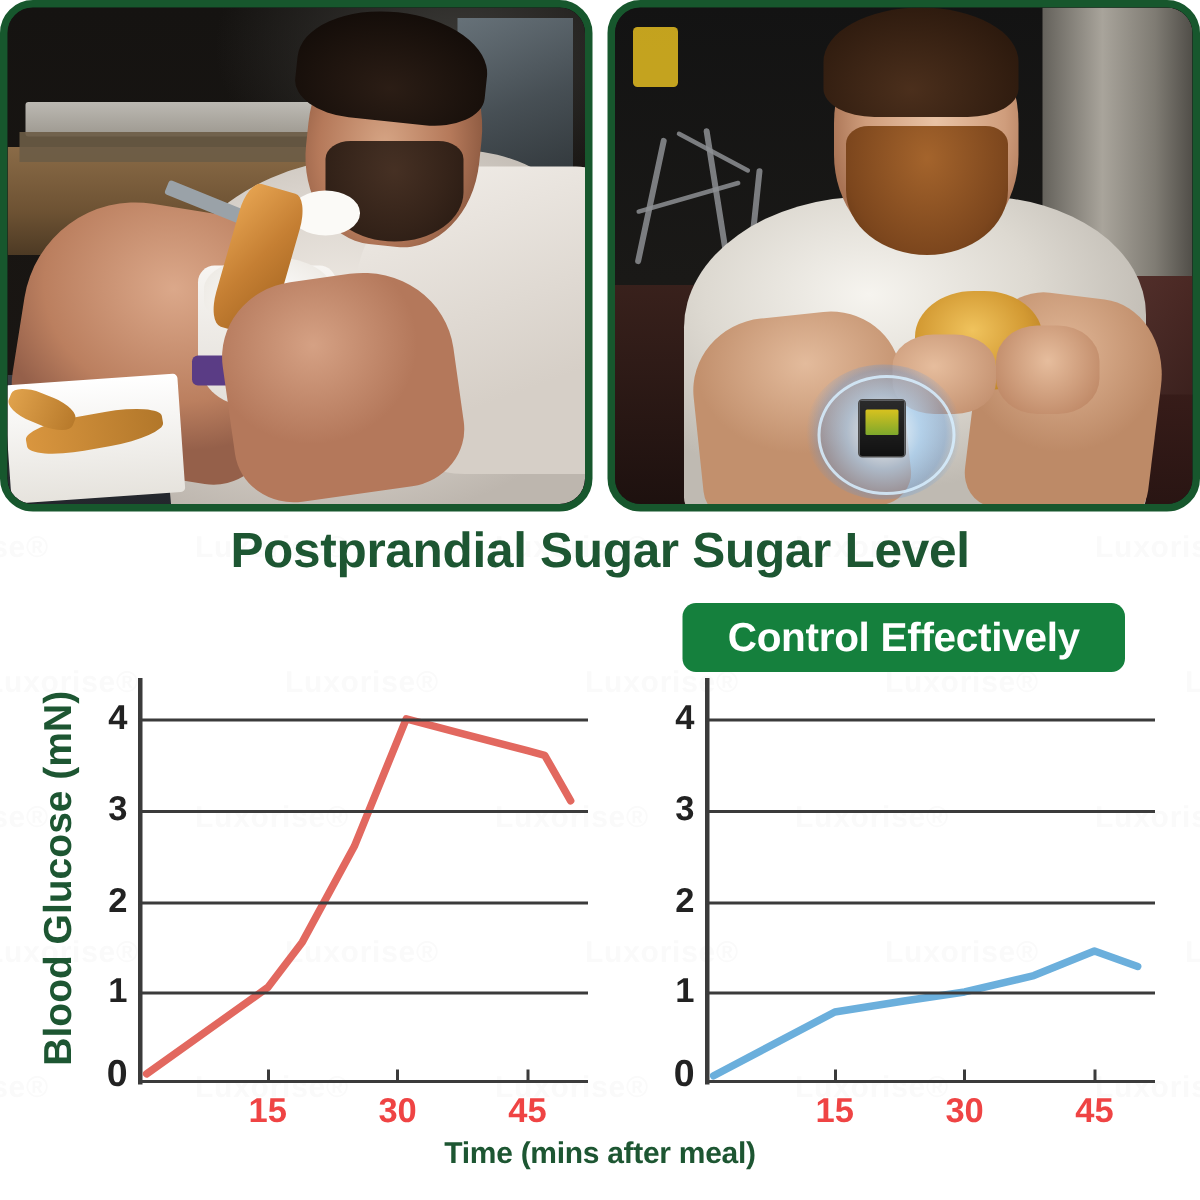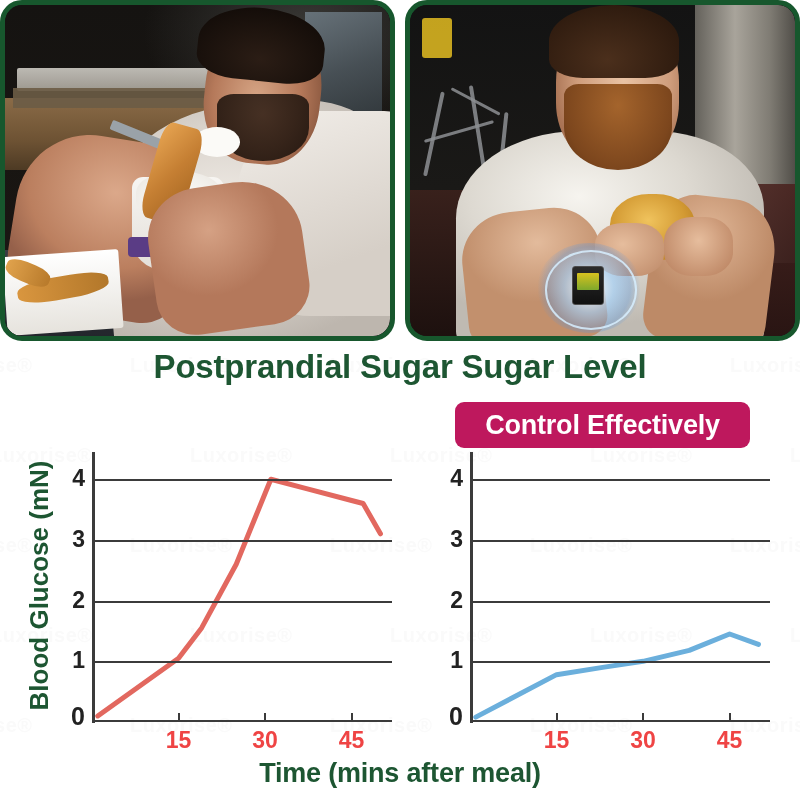--- a/index.html
+++ b/index.html
@@ -140,21 +140,21 @@
   .rp-device:after{content:"";position:absolute;left:14%;top:16%;
     width:72%;height:46%;background:linear-gradient(180deg,#d8c21f,#7ea82c);
     border-radius:1px;}
 
   
   .headline{position:absolute;left:0;top:348px;width:800px;text-align:center;
     font-size:33px;font-weight:700;color:#1d5632;letter-spacing:-.2px;z-index:3;}
 
   
   .badge{position:absolute;left:455px;top:402px;width:295px;height:46px;
-    background:#be185d;border-radius:9px;display:flex;align-items:center;
+    background:#15803d;border-radius:9px;display:flex;align-items:center;
     justify-content:center;z-index:3;}
   .badge span{color:#ffffff;font-size:27px;font-weight:700;letter-spacing:-.2px;}
 
   
   .charts{position:absolute;left:0;top:452px;width:800px;height:300px;z-index:3;}
   .ylabel{position:absolute;left:-96px;top:118px;width:270px;text-align:center;
     transform:rotate(-90deg);font-size:26px;font-weight:700;color:#1d5632;}
   .chart{position:absolute;top:0;height:300px;}
   .chart.left{left:52px;width:340px;}
   .chart.right{left:430px;width:340px;}
@@ -166,21 +166,21 @@
     color:#222;transform:translateY(-52%);white-space:nowrap;}
   .xtickmark{position:absolute;bottom:0;width:2px;height:9px;background:#3b3b3b;
     transform:translateX(-50%);}
   .xtick{position:absolute;top:calc(100% + 5px);font-size:23px;font-weight:700;
     color:#ef4444;transform:translateX(-50%);}
   .zero{position:absolute;right:calc(100% + 7px);bottom:-9px;font-size:25px;
     font-weight:700;color:#222;}
   .series{position:absolute;inset:0;overflow:visible;}
 
   .xlabel{position:absolute;left:0;top:758px;width:800px;text-align:center;
-    font-size:27px;font-weight:700;color:#1d5632;z-index:3;letter-spacing:-.2px;}
+    font-size:20px;font-weight:700;color:#1d5632;z-index:3;letter-spacing:-.2px;}
 </style>
 </head>
 <body>
 
 <div id="root">
 
   <div class="wm-layer" id="wm-layer">
       <div class="wm" style="color: rgb(250, 250, 250); left: -70px; top: 14px;">Luxorise®</div>
       <div class="wm" style="color: rgb(250, 250, 250); left: 130px; top: 14px;">Luxorise®</div>
       <div class="wm" style="color: rgb(250, 250, 250); left: 330px; top: 14px;">Luxorise®</div>

